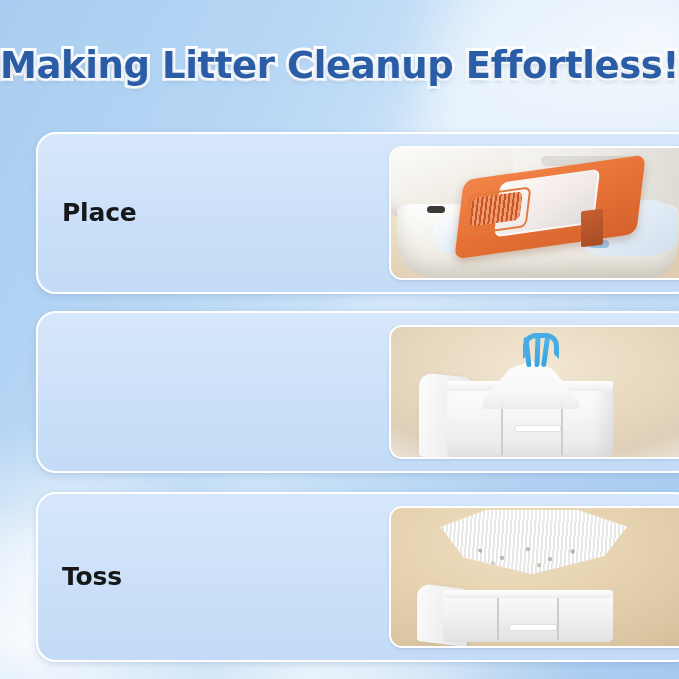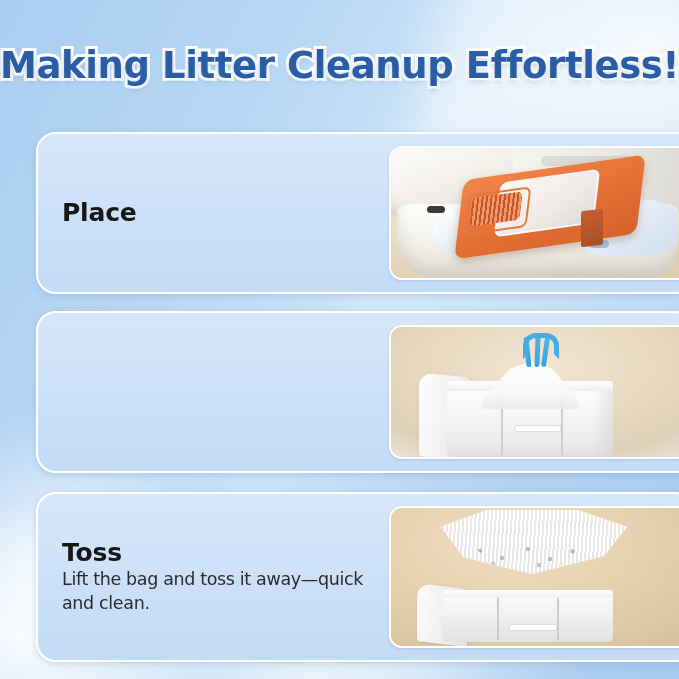--- a/index.html
+++ b/index.html
@@ -453,21 +453,20 @@
       </div>
 
     </div>
   </div>
 
   <div class="card" id="card-3">
     <div class="card-inner">
 
       <div class="text-col">
         <p class="step-title">Toss</p>
-        <p class="step-desc">Lift the bag and toss it away—quick and clean.</p>
       </div>
 
       <div class="photo">
         <div class="photo-bg bg-beige-3"></div>
         <div class="p3-bag"></div>
         <div class="p3-bag-grit"></div>
         <div class="p3-flap"></div>
         <div class="p3-drawer"></div>
         <div class="p3-drawer-lip"></div>
         <div class="p3-div p3-div-a"></div>

